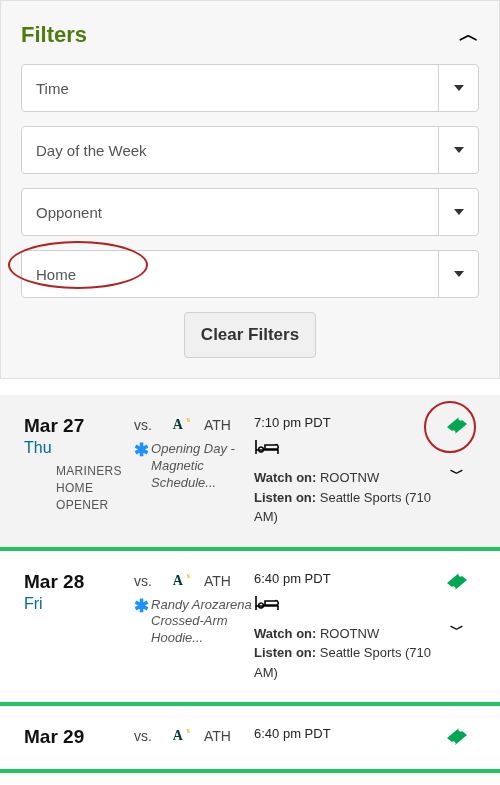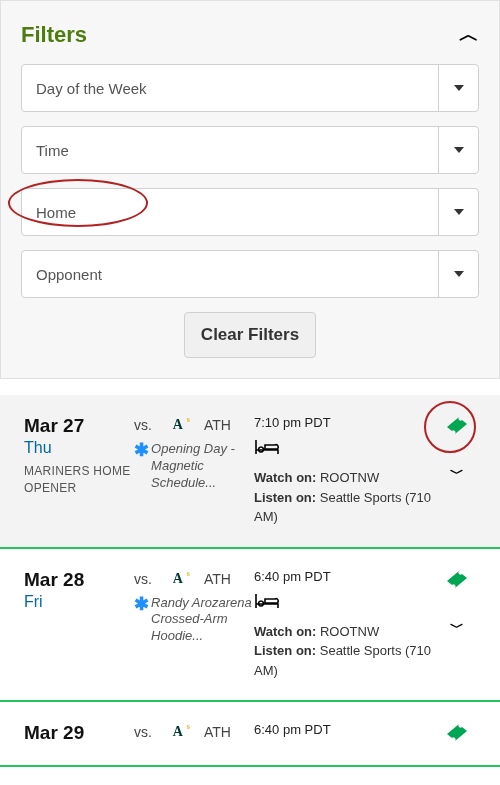--- a/index.html
+++ b/index.html
@@ -8,26 +8,26 @@
 .filters-header { display: flex; justify-content: space-between; align-items: center; margin-bottom: 16px; }
 .filters-title { font-size: 22px; font-weight: 600; color: #4d7c0f; }
 .chevron-up { font-size: 20px; font-weight: bold; }
 .filter-select { position: relative; background: #fff; border: 1px solid #d0d0d0; border-radius: 4px; margin-bottom: 14px; display: flex; align-items: center; height: 48px; }
 .filter-label { flex: 1; padding: 0 14px; font-size: 15px; color: #555; }
 .filter-caret { width: 40px; height: 100%; border-left: 1px solid #d0d0d0; display: flex; align-items: center; justify-content: center; color: #333; }
 .caret-down { width: 0; height: 0; border-left: 5px solid transparent; border-right: 5px solid transparent; border-top: 6px solid #333; }
 .red-oval { position: absolute; left: -14px; top: -10px; width: 140px; height: 48px; border: 2px solid #b22222; border-radius: 50%; pointer-events: none; }
 .clear-filters-row { text-align: center; }
 .clear-filters { display: inline-block; background: #f0f0f0; border: 1px solid #d0d0d0; border-radius: 4px; padding: 12px 16px; font-size: 17px; font-weight: 600; color: #333; cursor: pointer; }
-.game-row { display: flex; padding: 20px 18px 20px 24px; border-bottom: 2px solid #22c55e; position: relative; justify-content: center; }
+.game-row { display: flex; padding: 20px 18px 20px 24px; border-bottom: 4px solid #22c55e; position: relative; justify-content: center; }
 .game-row.highlighted { background: #f3f3f3; }
 .col-date { width: 110px; flex-shrink: 0; }
 .date-main { font-size: 19px; font-weight: 700; color: #111; }
 .date-day { font-size: 16px; color: #0369a1; margin-top: 2px; }
-.date-sub { font-size: 12px; color: #555; margin-top: 6px; letter-spacing: 0.3px; line-height: 1.4; }
+.date-sub { font-size: 12px; color: #555; margin-top: 6px; letter-spacing: 0.3px; line-height: 1.4; margin-left: 32px; }
 .col-matchup { width: 120px; flex-shrink: 0; }
 .vs-line { display: flex; align-items: center; gap: 16px; font-size: 14px; color: #444; }
 .team-logo { width: 20px; height: 20px; display: inline-flex; align-items: center; justify-content: center; font-family: Georgia, serif; font-weight: bold; color: #003831; font-size: 14px; position: relative; }
 .team-logo::after { content: "s"; font-size: 8px; color: #efb21e; position: absolute; top: 0; right: -2px; }
 .promo-line { display: flex; align-items: flex-start; gap: 2px; margin-top: 6px; font-size: 13px; font-style: italic; color: #555; line-height: 1.3; }
 .asterisk { color: #1e90ff; font-size: 18px; font-style: normal; font-weight: bold; line-height: 1; }
 .col-time { flex: 1; }
 .time-main { font-size: 13px; color: #222; margin-bottom: 8px; }
 .broadcast { font-size: 13px; color: #333; line-height: 1.5; margin-top: 6px; }
 .broadcast strong { font-weight: 700; }
@@ -40,43 +40,43 @@
 </head>
 <body>
 
 <div class="filters-panel">
   <div class="filters-header">
     <div class="filters-title">Filters</div>
     <div class="chevron-up">︿</div>
   </div>
 
   <div class="filter-select">
+    <div class="filter-label">Time</div>
+    <div class="filter-caret">
+        <div class="caret-down"></div>
+      </div>
+  </div>
+
+  <div class="filter-select">
     <div class="filter-label">Day of the Week</div>
     <div class="filter-caret">
         <div class="caret-down"></div>
       </div>
   </div>
 
   <div class="filter-select">
-    <div class="filter-label">Time</div>
+    <div class="filter-label">Opponent</div>
     <div class="filter-caret">
         <div class="caret-down"></div>
       </div>
   </div>
 
   <div class="filter-select">
     <div class="red-oval"></div>
     <div class="filter-label">Home</div>
-    <div class="filter-caret">
-        <div class="caret-down"></div>
-      </div>
-  </div>
-
-  <div class="filter-select">
-    <div class="filter-label">Opponent</div>
     <div class="filter-caret">
         <div class="caret-down"></div>
       </div>
   </div>
 
   <div class="clear-filters-row">
     <button class="clear-filters">Clear Filters</button>
   </div>
 </div>
 

